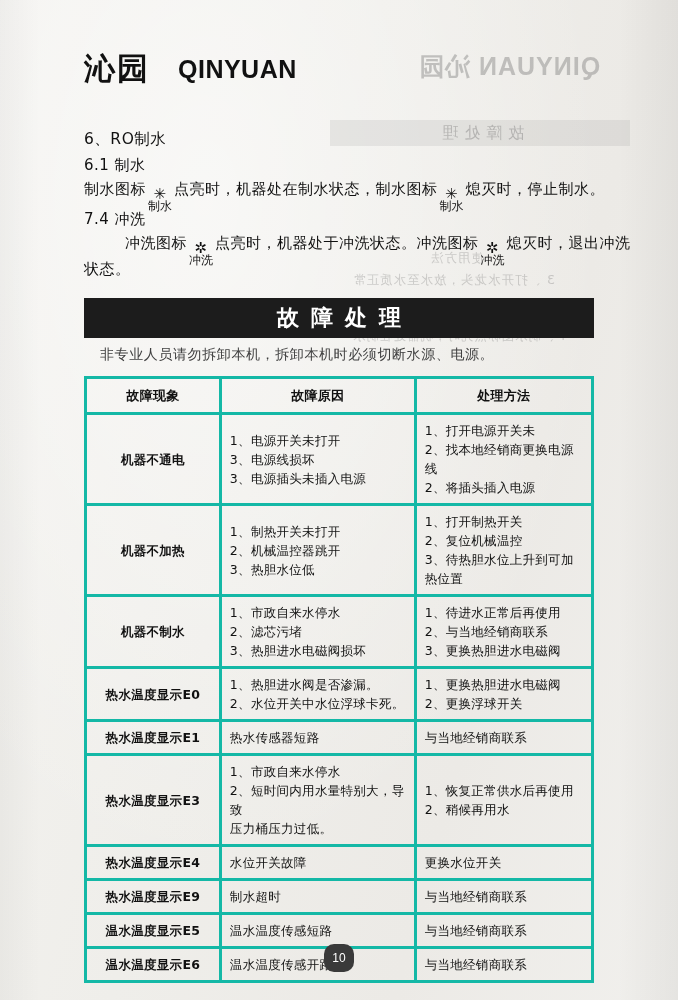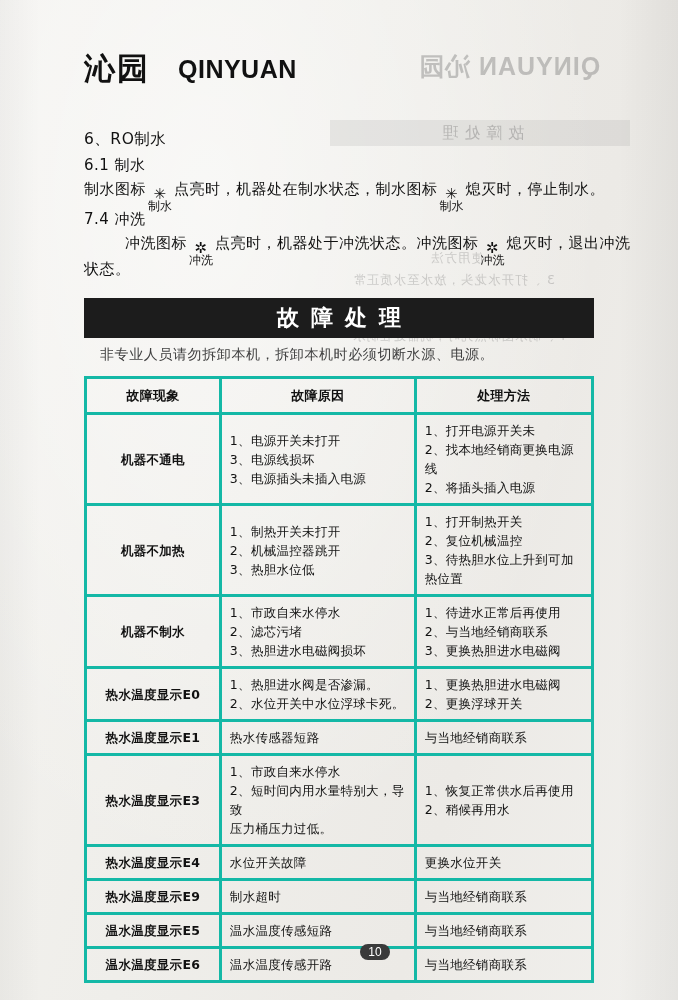--- a/index.html
+++ b/index.html
@@ -183,30 +183,29 @@
   td.c3 { width: 185px; }
   .ln { display: block; }
 
   
   .pagenum {
     position: absolute;
     left: 50%;
     transform: translateX(-50%);
     top: 944px;
     width: 30px;
-    height: 16px;
+    height: 28px;
     border-radius: 10px;
     background: #3a3a3a;
     color: #fff;
     font-size: 12px;
     display: flex;
     align-items: center;
     justify-content: center;
     font-family: "Liberation Sans", sans-serif;
-    margin-left: 36px;
   }
 </style>
 </head>
 <body>
 
 <div class="paper"></div>
 <div class="crease" style="left:0;top:0;width:40px;height:1000px;"></div>
 <div class="crease" style="right:0;top:0;width:60px;height:1000px;background:linear-gradient(to left, rgba(0,0,0,0.05), rgba(0,0,0,0));"></div>
 
 <div class="content">

